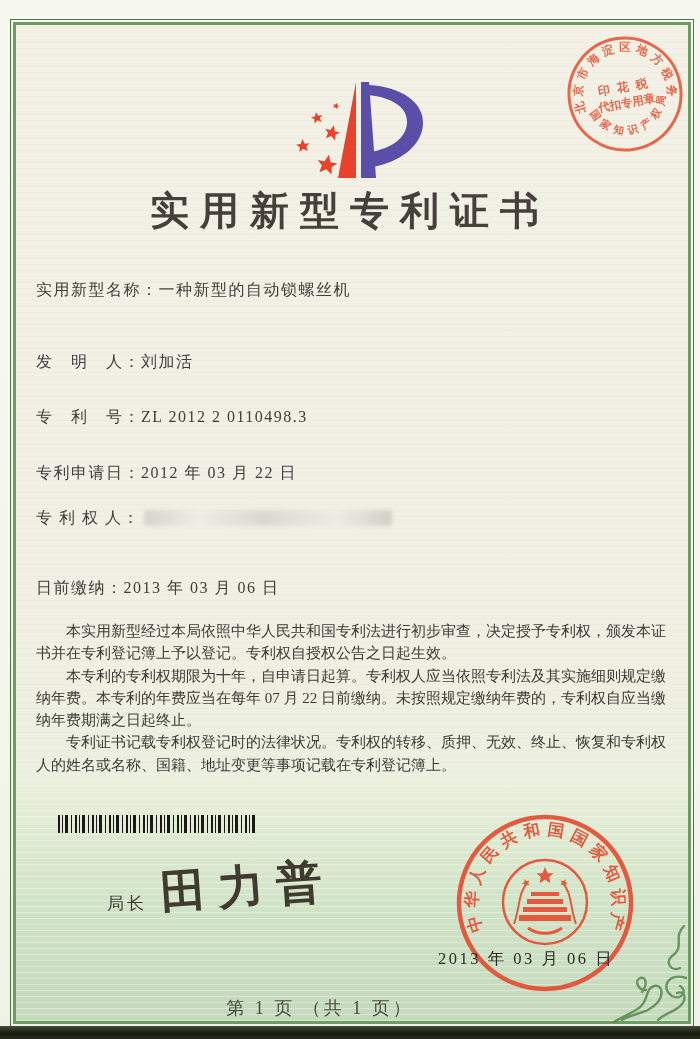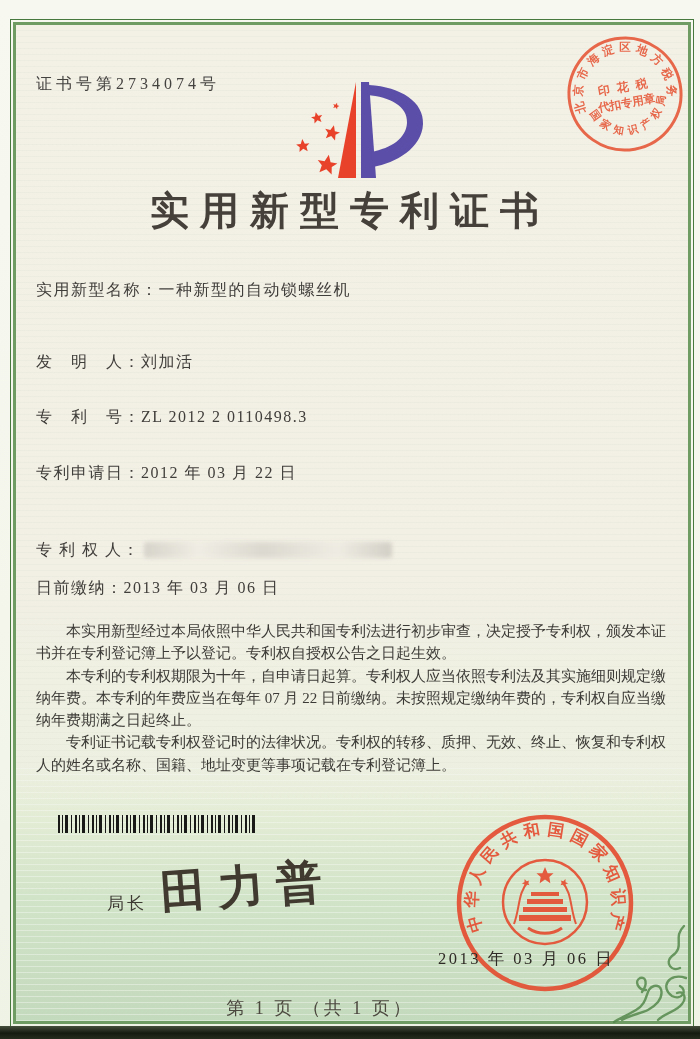--- a/index.html
+++ b/index.html
@@ -55,21 +55,20 @@
 </style>
 </head>
 <body>
 
 <div class="page">
 
   <div class="frame">
     <div class="greenzone"></div>
   </div>
 
-  <div class="cert-number">证书号第2734074号</div>
 
   <svg class="logo-svg" width="155" height="110" viewBox="0 0 155 110">
     <g fill="#e8432a">
       <polygon points="0,-10 2.9,-3.1 9.5,-3.1 4.8,1.2 5.9,8.1 0,4 -5.9,8.1 -4.8,1.2 -9.5,-3.1 -2.9,-3.1" transform="translate(64,30) scale(0.34) rotate(18)"></polygon>
       <polygon points="0,-10 2.9,-3.1 9.5,-3.1 4.8,1.2 5.9,8.1 0,4 -5.9,8.1 -4.8,1.2 -9.5,-3.1 -2.9,-3.1" transform="translate(45,42) scale(0.6) rotate(-12)"></polygon>
       <polygon points="0,-10 2.9,-3.1 9.5,-3.1 4.8,1.2 5.9,8.1 0,4 -5.9,8.1 -4.8,1.2 -9.5,-3.1 -2.9,-3.1" transform="translate(60,57) scale(0.8) rotate(14)"></polygon>
       <polygon points="0,-10 2.9,-3.1 9.5,-3.1 4.8,1.2 5.9,8.1 0,4 -5.9,8.1 -4.8,1.2 -9.5,-3.1 -2.9,-3.1" transform="translate(31,70) scale(0.7) rotate(-6)"></polygon>
       <polygon points="0,-10 2.9,-3.1 9.5,-3.1 4.8,1.2 5.9,8.1 0,4 -5.9,8.1 -4.8,1.2 -9.5,-3.1 -2.9,-3.1" transform="translate(55,89) scale(1.05) rotate(10)"></polygon>
       <polygon points="84,6 66,102 84,102"></polygon>
     </g>
@@ -104,21 +103,21 @@
   </div>
   <div class="frow" style="top:352px">
     <span>发　明　人：</span><span>刘加活</span>
   </div>
   <div class="frow" style="top:407px">
     <span>专　利　号：</span><span>ZL 2012 2 0110498.3</span>
   </div>
   <div class="frow" style="top:463px">
     <span>专利申请日：</span><span>2012 年 03 月 22 日</span>
   </div>
-  <div class="frow" style="top:540px">
+  <div class="frow" style="top:508px">
     <span>专 利 权 人：</span><span class="redact"></span>
   </div>
   <div class="frow" style="top:578px">
     <span>日前缴纳：</span><span>2013 年 03 月 06 日</span>
   </div>
 
   <div class="bodytext">
     <p>本实用新型经过本局依照中华人民共和国专利法进行初步审查，决定授予专利权，颁发本证书并在专利登记簿上予以登记。专利权自授权公告之日起生效。</p>
     <p>本专利的专利权期限为十年，自申请日起算。专利权人应当依照专利法及其实施细则规定缴纳年费。本专利的年费应当在每年 07 月 22 日前缴纳。未按照规定缴纳年费的，专利权自应当缴纳年费期满之日起终止。</p>
     <p>专利证书记载专利权登记时的法律状况。专利权的转移、质押、无效、终止、恢复和专利权人的姓名或名称、国籍、地址变更等事项记载在专利登记簿上。</p>

